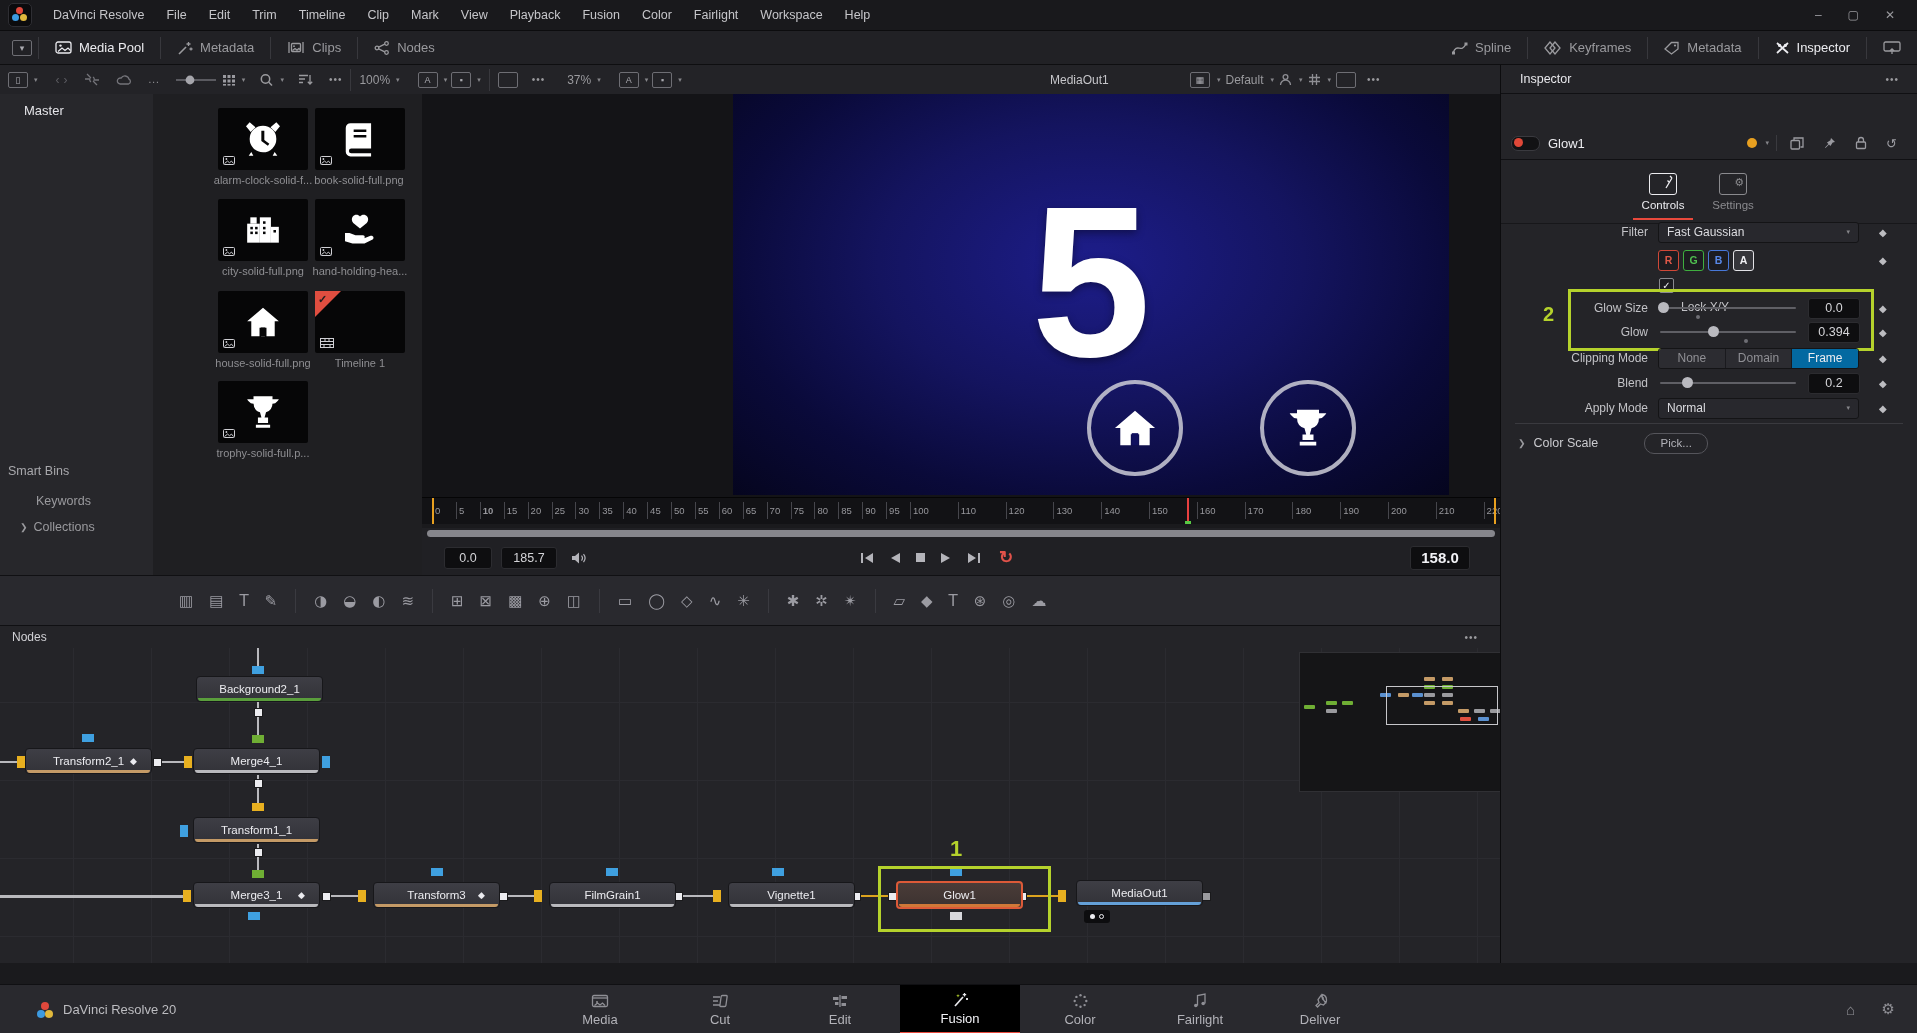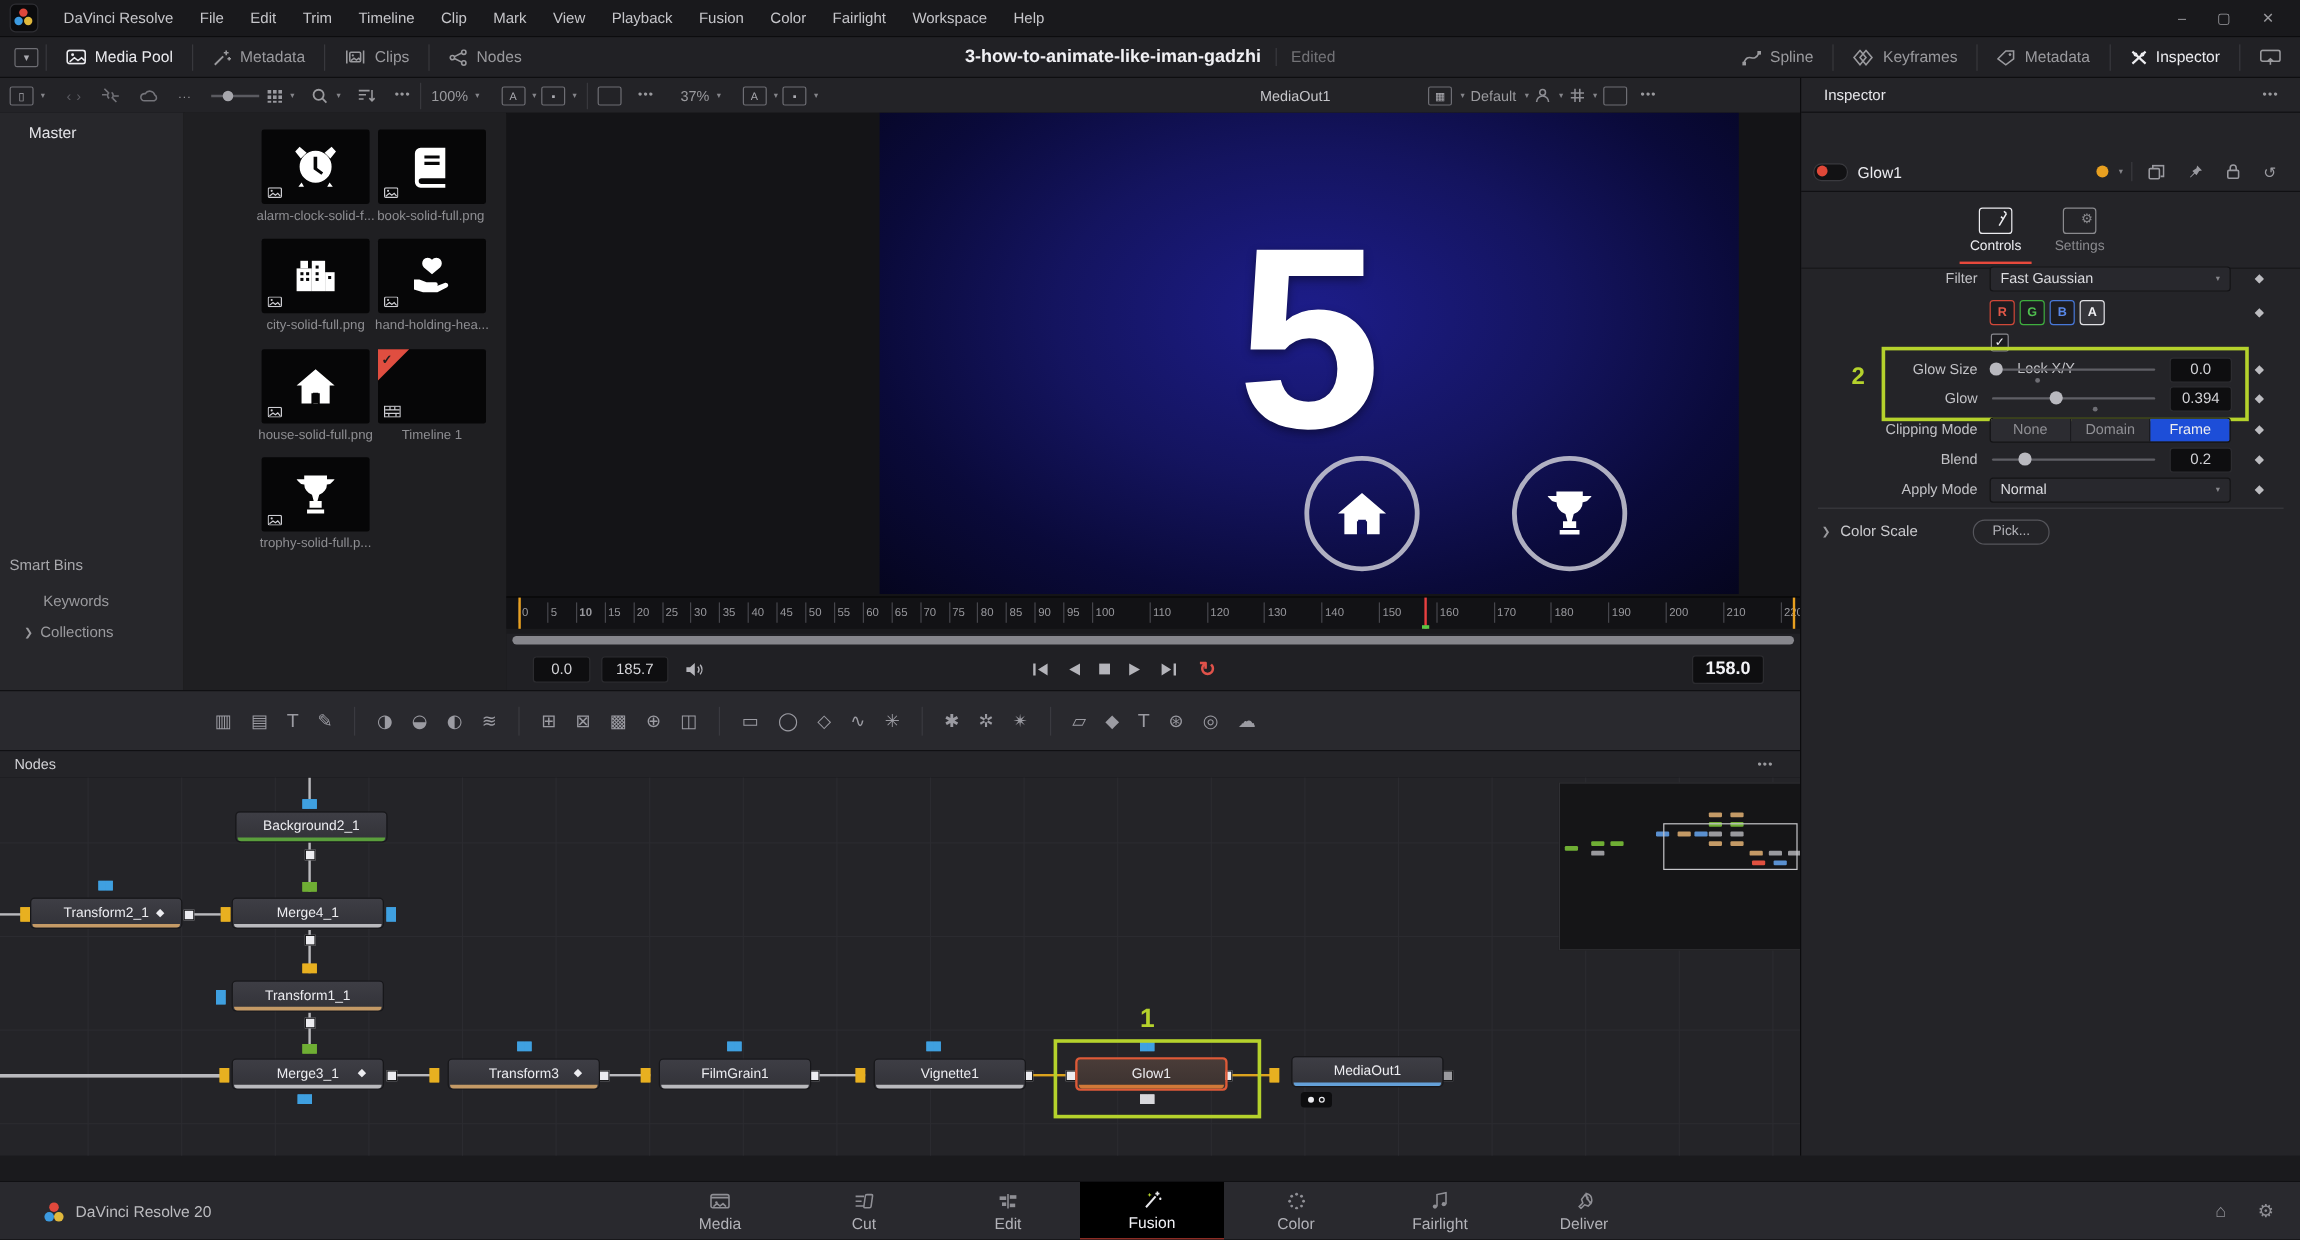--- a/index.html
+++ b/index.html
@@ -152,21 +152,21 @@
   .idrop .chev{margin-left:auto;}
   .ival{position:absolute;left:307px;width:50px;height:19px;}
   .islider{position:absolute;left:159px;width:136px;height:2px;background:#5f5f65;border-radius:1px;}
   .ihandle{position:absolute;top:-5px;width:11px;height:11px;border-radius:50%;background:#b9b9bf;}
   .idefdot{position:absolute;top:8px;width:4px;height:4px;border-radius:50%;background:#6e6e74;}
   .chanbox{position:absolute;width:19px;height:19px;border-radius:3px;background:#1c1c20;
            display:flex;align-items:center;justify-content:center;font-size:10.5px;font-weight:bold;}
   .segment{position:absolute;left:157px;width:201px;height:21px;display:flex;border-radius:3px;overflow:hidden;border:1px solid #141416;box-sizing:border-box;}
   .seg{flex:1;display:flex;align-items:center;justify-content:center;font-size:12px;color:#909095;background:#2c2c31;border-right:1px solid #1a1a1e;}
   .seg:last-child{border-right:none;}
-  .seg.on{background:#1d4ed8;color:#ececf0;}
+  .seg.on{background:#0369a1;color:#ececf0;}
   #colorscale-row{position:absolute;left:0;top:365px;width:100%;height:26px;display:flex;align-items:center;font-size:12.5px;color:#cacace;}
   #pickbtn{margin-left:46px;width:62px;height:19px;border:1px solid #55555b;border-radius:10px;display:flex;align-items:center;justify-content:center;
            font-size:11.5px;color:#b2b2b8;}
 </style>
 </head>
 <body>
 
 <div class="app">
 
   <div id="menubar" class="abs">
@@ -270,24 +270,20 @@
         <span>Inspector</span>
       </div>
       <div class="sep-v"></div>
       <div class="tb-btn">
         <svg width="18" height="14" viewBox="0 0 18 14">
             <rect x="1" y="1" width="16" height="9" rx="1.5" class="icn-stroke"></rect>
             <path d="M9 13V8M6.8 10l2.2-2 2.2 2" class="icn-stroke"></path>
           </svg>
       </div>
     </div>
-  </div>
-  <div id="pagetitle-wrap">
-    <span id="pagetitle">3-how-to-animate-like-iman-gadzhi</span>
-    <span id="pagetitle-status">Edited</span>
   </div>
 
   <div id="row3" class="abs">
     <div class="r3">
       <span class="mini-box">▯</span>
         <span class="chev">▾</span>
       <span style="width:10px"></span>
       <span style="color:#5c5c62">‹</span>
       <span style="color:#5c5c62">›</span>
       <span style="width:8px"></span>

